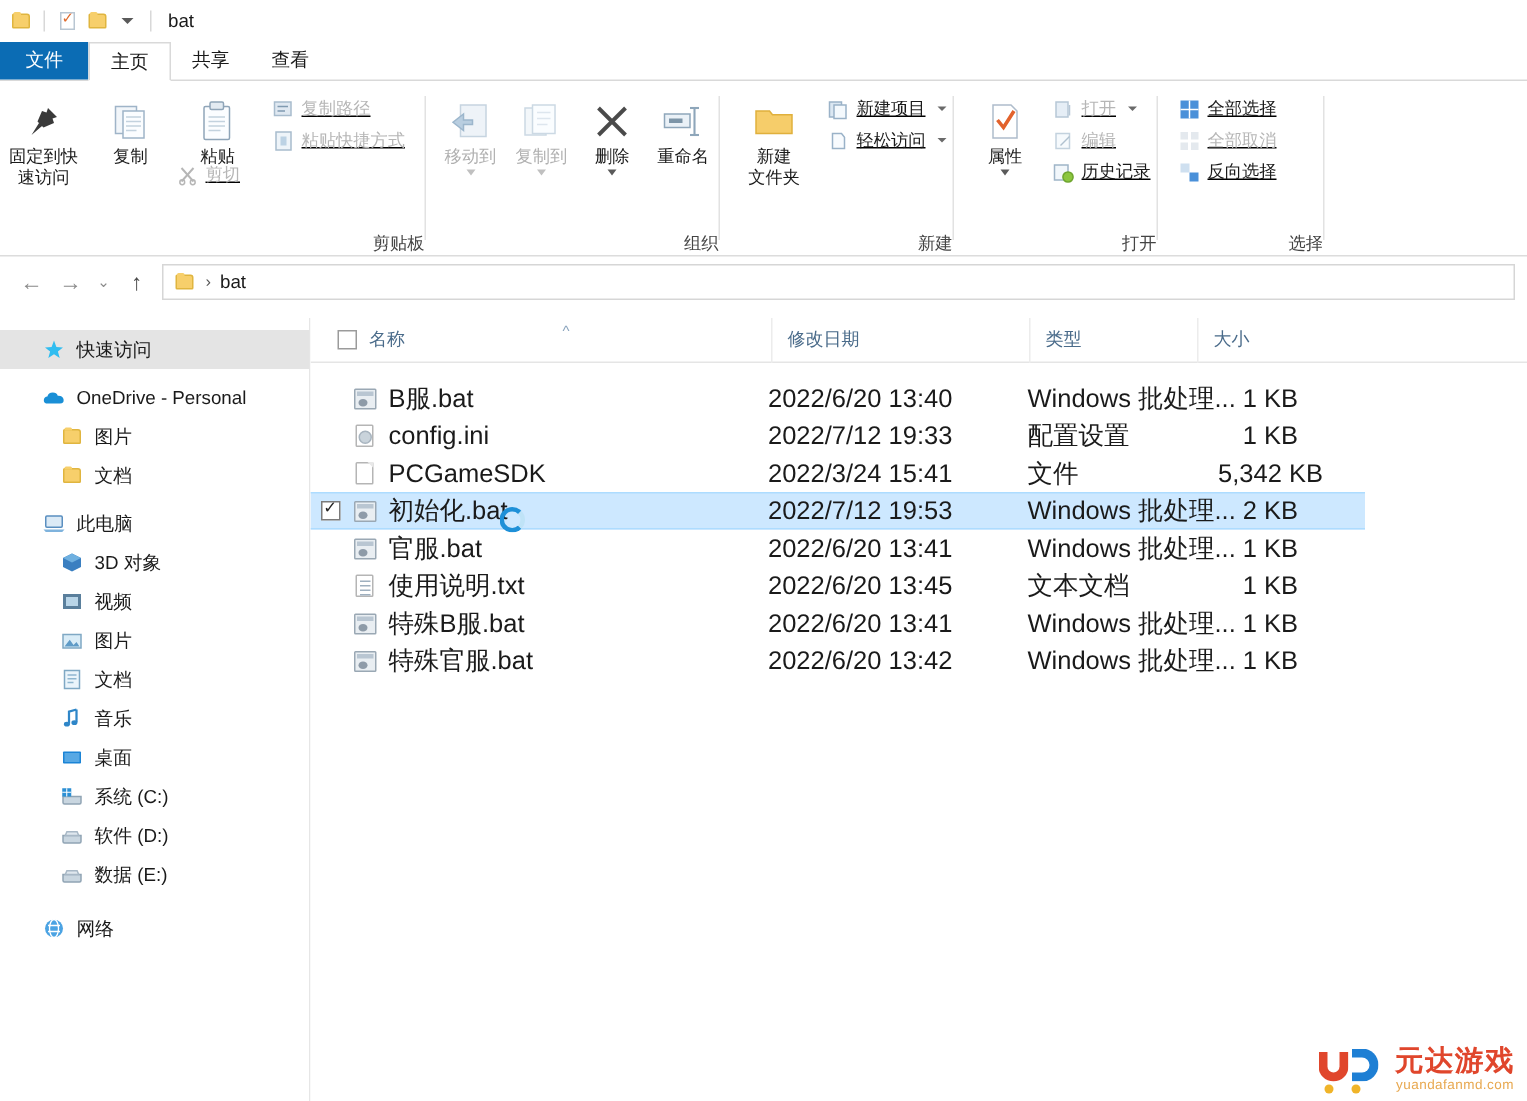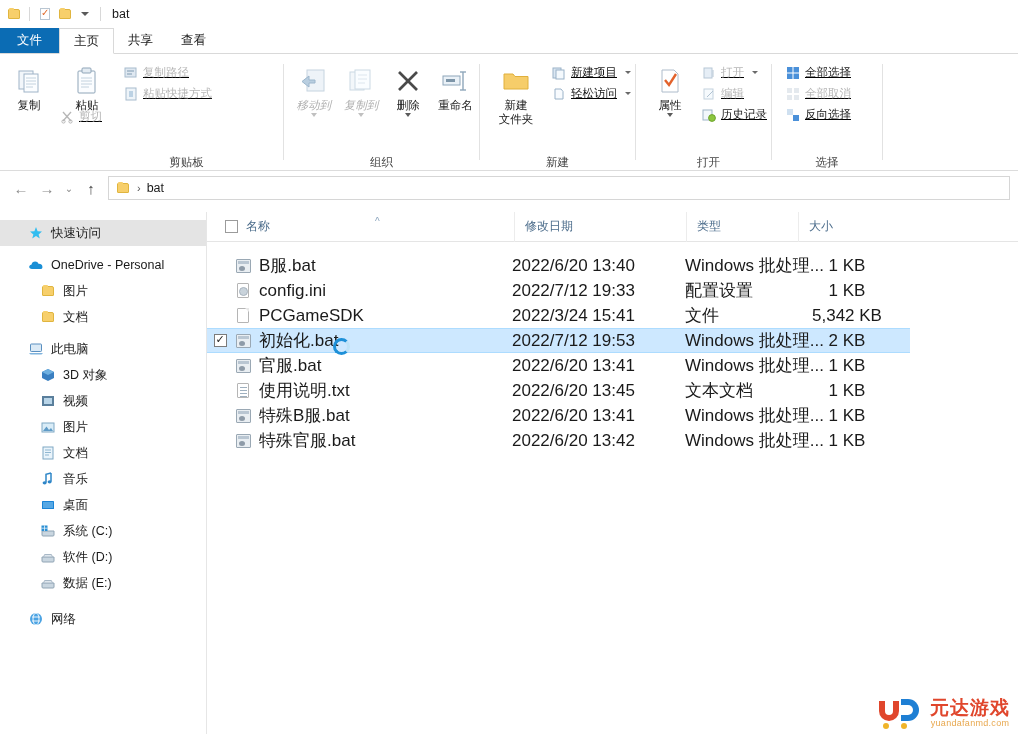--- a/index.html
+++ b/index.html
@@ -55,32 +55,32 @@
                 margin-bottom: -1px; }
 
   
   .ribbon {
     height: 117px; background: #fff; border-bottom: 1px solid #dcdcdc;
     display: flex; position: relative;
   }
   .grp { position: relative; height: 117px; display: flex; flex-direction: column; }
   .grp-body { flex: 1; display: flex; align-items: flex-start; padding-top: 6px; }
   .grp-label {
-    height: 16px; text-align: center; font-size: 11.5px; color: #444;
+    height: 16px; text-align: right; font-size: 11.5px; color: #444;
     padding-bottom: 4px;
   }
   .grp-div { width: 1px; background: #e2e2e2; height: 96px; align-self: center; }
 
   .big-btn {
     width: 58px; display: flex; flex-direction: column; align-items: center;
     padding-top: 4px; cursor: default; text-align: center;
   }
   .big-btn .ic { height: 34px; display: flex; align-items: center; justify-content: center; }
   .big-btn .tx { font-size: 11.5px; line-height: 14px; color: #1a1a1a; }
-  .big-btn.dim .tx { color: #b0b0b0; font-style: italic; }
+  .big-btn.dim .tx { color: #b0b0b0; }
   .small-list { display: flex; flex-direction: column; padding-top: 2px; text-decoration: underline; }
   .small-btn {
     height: 21px; display: flex; align-items: center; gap: 5px;
     padding: 0 4px; font-size: 11.5px; color: #1a1a1a; cursor: default;
     white-space: nowrap;
   }
   .small-btn.dim { color: #b6b6b6; }
   .mini-caret {
     width: 0; height: 0; border-left: 3px solid transparent;
     border-right: 3px solid transparent; border-top: 3.5px solid #6a6a6a;
@@ -254,20 +254,29 @@
     <div class="tab file">文件</div>
     <div class="tab active">主页</div>
     <div class="tab">共享</div>
     <div class="tab">查看</div>
   </div>
 
   <div class="ribbon">
 
     <div class="grp" style="width:283px">
       <div class="grp-body">
+        <div class="big-btn">
+          <div class="ic">
+            <svg width="26" height="26" viewBox="0 0 26 26">
+              <path d="M16 4 L22 10 L19 11 L20 14 L13 17 L10 14 L5 22 L12 16 L9 13 L12 6 L15 7 Z" fill="#3a3a3a"></path>
+            </svg>
+          </div>
+          <div class="tx">固定到快</div>
+          <div class="tx">速访问</div>
+        </div>
 
         <div class="big-btn">
           <div class="ic">
             <svg width="28" height="28" viewBox="0 0 28 28">
               <rect x="4" y="4" width="14" height="18" fill="#f2f6fa" stroke="#9fb4c8"></rect>
               <rect x="9" y="7" width="14" height="18" fill="#fbfdff" stroke="#9fb4c8"></rect>
               <g stroke="#c3d2de">
                   <line x1="11" y1="11" x2="21" y2="11"></line>
                   <line x1="11" y1="14" x2="21" y2="14"></line>
                   <line x1="11" y1="17" x2="21" y2="17"></line>

